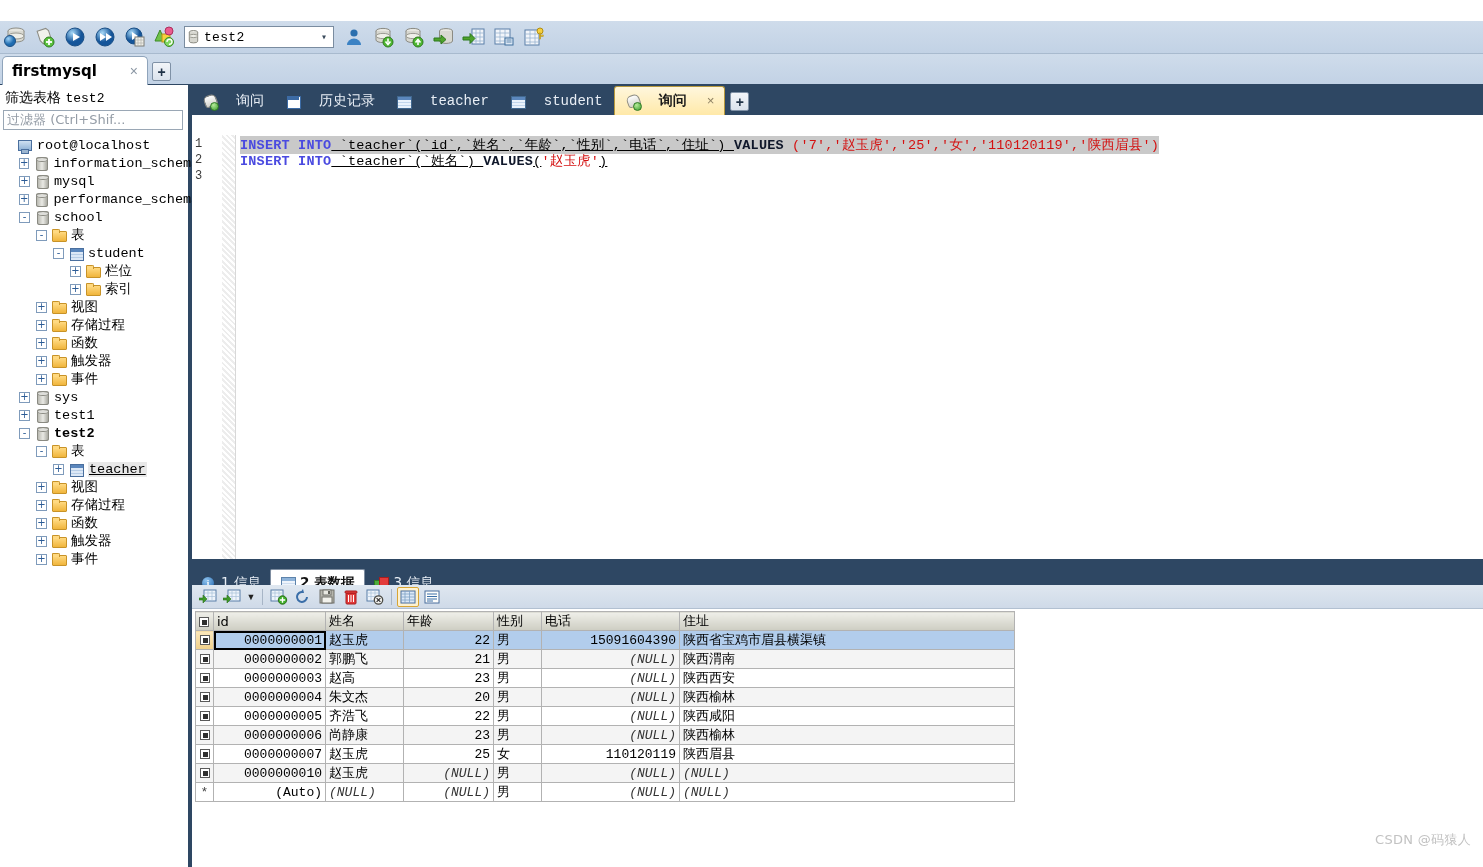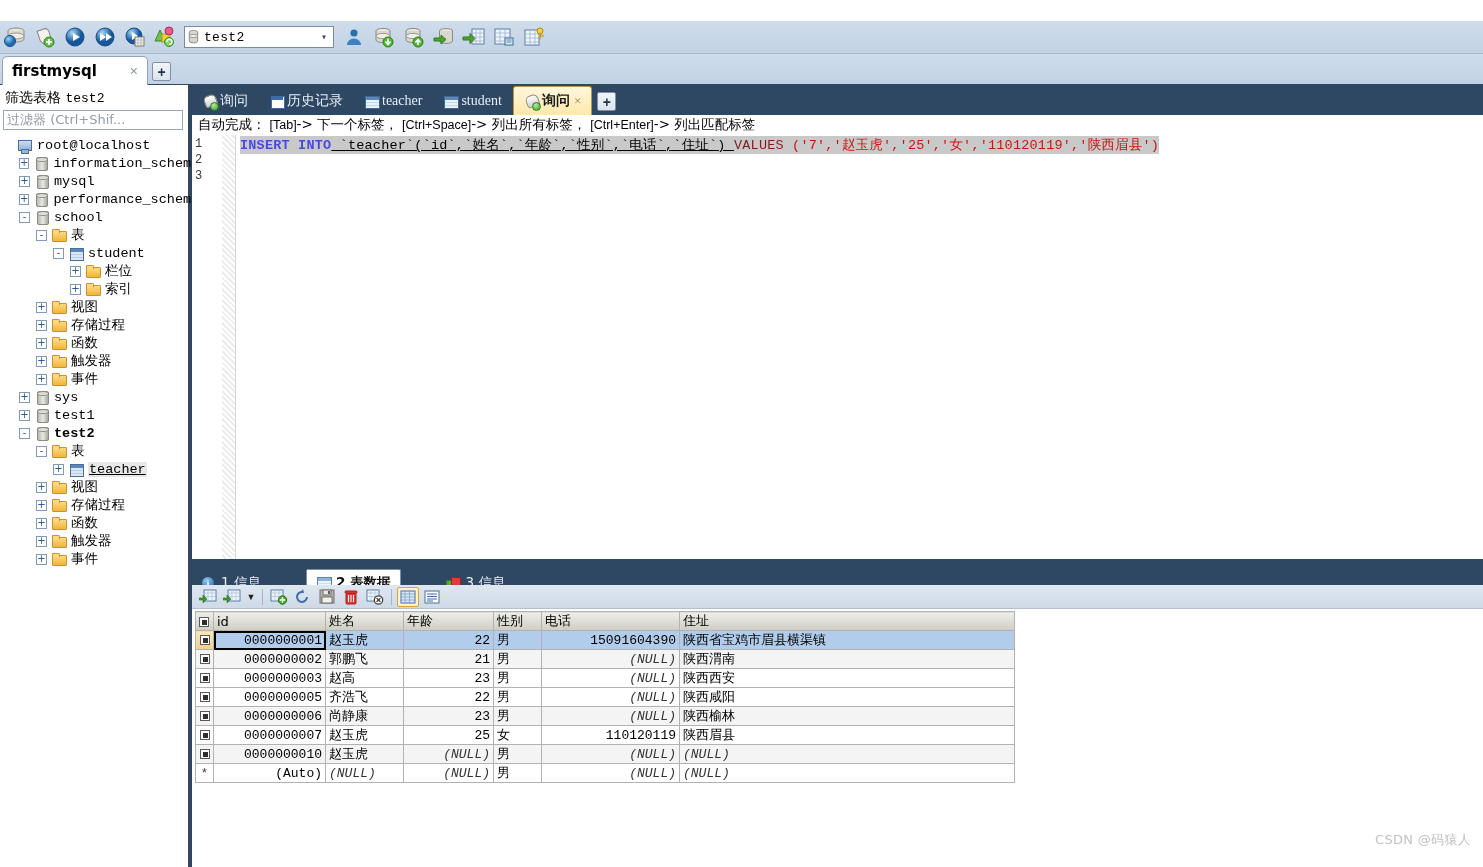--- a/index.html
+++ b/index.html
@@ -168,24 +168,24 @@
   }
 
   
   .edtabbar {
     position:absolute; left:0; top:0; width:1291px; height:30px;
     background:#2e4763;
     display:flex; align-items:flex-end;
   }
   .edtab {
     height:28px; margin-right:1px; padding:0 10px;
-    display:flex; align-items:center; gap:2px;
+    display:flex; align-items:center; gap:18px;
     color:#e8eef5; font-size:14px;
     background:#2e4763; cursor:default;
-    font-family:Liberation Serif, serif;
+    font-family:Liberation Mono, monospace;
   }
   .edtab.active {
     background: linear-gradient(to bottom,#fff7dd 0%,#ffe9a8 100%);
     color:#1a1a1a; font-weight:bold;
     border:1px solid #b89a3e; border-bottom:none;
     border-radius:3px 3px 0 0; height:29px;
   }
   .edtab .x { color:#9fb0c3; font-size:13px; font-weight:normal; margin-left:2px;}
   .edtab.active .x { color:#8e8163; }
   .edtabadd {
@@ -249,33 +249,33 @@
   .lnum {
     position:absolute; left:3px; width:22px; text-align:left;
     font-family:"Liberation Mono", monospace; font-size:12px; color:#3a3a3a;
   }
   .codeline {
     position:absolute; left:48px;
     font-family:"Liberation Mono", monospace; font-size:13.5px;
     white-space:pre; letter-spacing:.2px;
   }
   .kw { color:#4a4ae0; font-weight:bold; }
-  .kw2 { color:#7f1d1d; font-weight:normal; }
+  .kw2 { color:#0f172a; font-weight:bold; }
   .str { color:#d41111; }
   .ident { color:#000;text-decoration:underline; }
   .sel-bg { background:#c9c9c9; }
 
   
   .bottompanel {
     position:absolute; left:0; top:474px; width:1291px; height:308px;
     background:#ffffff;
   }
   .btabbar {
     position:absolute; left:0; top:0; width:1291px; height:36px;
-    background:#2e4763; display:flex; align-items:flex-end;gap:36px;
+    background:#2e4763; display:flex; align-items:flex-end;
   }
   .btab {
     height:25px; padding:0 9px; display:flex; align-items:center; gap:5px;
     color:#e8eef5; font-size:13.5px; cursor:default;
     font-family:"DejaVu Sans", sans-serif;
   }
   .btab u { text-underline-offset:1px; }
   .btab.active {
     background:#ffffff; color:#111; font-weight:bold;
     border:1px solid #7e8da0; border-bottom:none; border-radius:2px 2px 0 0;
@@ -678,38 +678,30 @@
         <span>student</span>
       </div>
       <div class="edtab active">
         <span class="tabico query"></span>
         <span>询问</span>
         <span class="x">×</span>
       </div>
       <div class="edtabadd">+</div>
     </div>
 
-    <div class="hintline">
-      <span>自动完成：</span>
-      <span class="key" style="margin-left:4px">[Tab]</span>
-      <span>-&gt; 下一个标签，</span>
-      <span class="key" style="margin-left:4px">[Ctrl+Space]</span>
-      <span>-&gt; 列出所有标签，</span>
-      <span class="key" style="margin-left:4px">[Ctrl+Enter]</span>
-      <span>-&gt; 列出匹配标签</span>
-    </div>
 
     <div class="editor">
       <div class="gutter">
         <div class="gbar"></div>
         <div class="lnum" style="top:2px">1</div>
         <div class="lnum" style="top:18px">2</div>
         <div class="lnum" style="top:34px">3</div>
       </div>
       <div class="codeline sel-bg" style="top:1px"><span class="kw">INSERT INTO</span><span class="ident"> `teacher`(`id`,`姓名`,`年龄`,`性别`,`电话`,`住址`) </span><span class="kw2">VALUES</span><span class="str"> ('7','赵玉虎','25','女','110120119','陕西眉县')</span></div>
+      <div class="codeline" style="top:17px"><span class="kw">INSERT INTO</span><span class="ident"> `teacher`(`姓名`) </span><span class="kw2">VALUES</span><span class="ident">(</span><span class="str">'赵玉虎'</span><span class="ident">)</span></div>
       <div class="codeline" style="top:33px"></div>
     </div>
 
     <div class="bottompanel">
       <div class="btabbar">
         <div class="btab">
           <span class="bico info"></span>
           <span><u>1</u>&nbsp;<span>信息</span></span>
         </div>
         <div class="btab active">
@@ -827,20 +819,29 @@
               </tr>
               <tr class="r-odd">
                 <td class="cbcell"><span class="cb"></span></td>
                 <td class="num" style="width: 112px;">0000000003</td>
                 <td class="cn" style="width: 78px;">赵高</td>
                 <td class="num" style="width: 90px;">23</td>
                 <td class="cn" style="width: 48px;">男</td>
                 <td class="nul" style="width: 138px;">(NULL)</td>
                 <td class="cn" style="width: 335px;">陕西西安</td>
               </tr>
+              <tr class="r-even">
+                <td class="cbcell"><span class="cb"></span></td>
+                <td class="num" style="width: 112px;">0000000004</td>
+                <td class="cn" style="width: 78px;">朱文杰</td>
+                <td class="num" style="width: 90px;">20</td>
+                <td class="cn" style="width: 48px;">男</td>
+                <td class="nul" style="width: 138px;">(NULL)</td>
+                <td class="cn" style="width: 335px;">陕西榆林</td>
+              </tr>
               <tr class="r-odd">
                 <td class="cbcell"><span class="cb"></span></td>
                 <td class="num" style="width: 112px;">0000000005</td>
                 <td class="cn" style="width: 78px;">齐浩飞</td>
                 <td class="num" style="width: 90px;">22</td>
                 <td class="cn" style="width: 48px;">男</td>
                 <td class="nul" style="width: 138px;">(NULL)</td>
                 <td class="cn" style="width: 335px;">陕西咸阳</td>
               </tr>
               <tr class="r-even">

